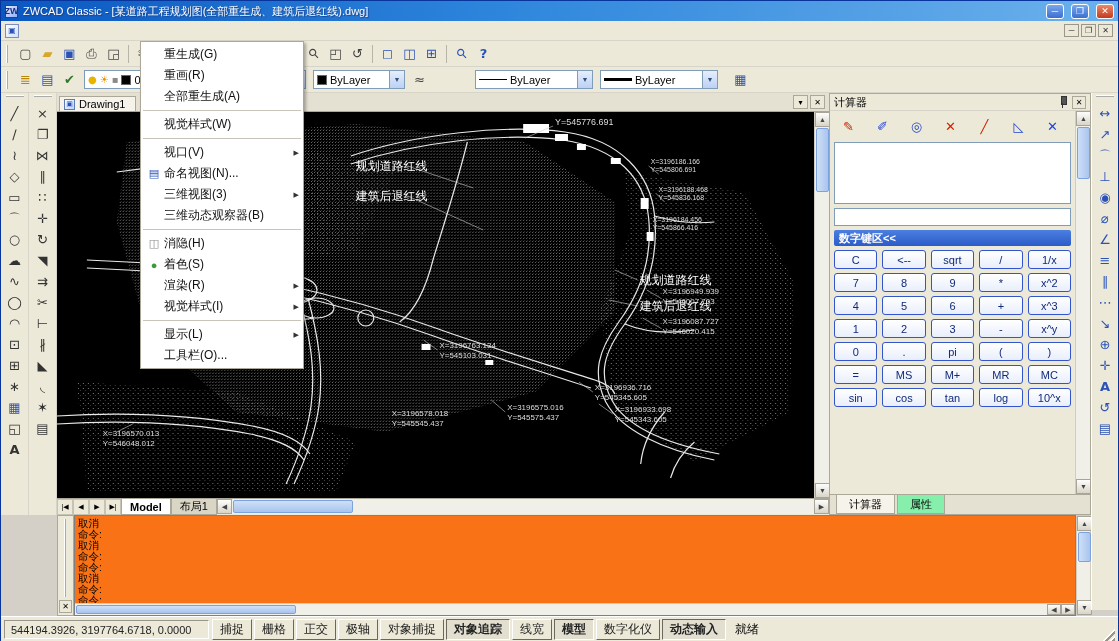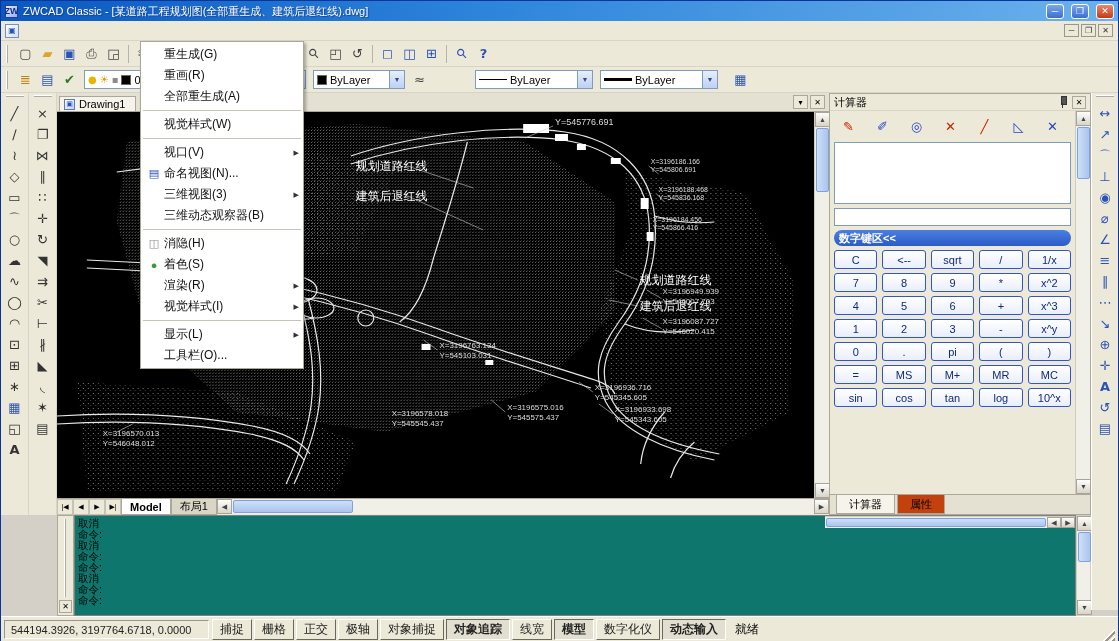--- a/index.html
+++ b/index.html
@@ -62,44 +62,44 @@
 .pal-title .sp{flex:1}
 .pin{width:10px;height:12px;position:relative}
 .pin:before{content:"";position:absolute;left:3px;top:0;width:4px;height:7px;background:#555;border:1px solid #333}
 .pin:after{content:"";position:absolute;left:4px;top:7px;width:1px;height:5px;background:#333}
 .pal-close{width:14px;height:13px;border:1px solid #aca899;font-size:8px;display:flex;align-items:center;justify-content:center;background:#ece9d8}
 .pal-body{flex:1;display:flex;min-height:0}
 .pal-content{flex:1;padding:3px 4px;display:flex;flex-direction:column;gap:4px;min-width:0}
 #calc-toolbar{display:flex;gap:13px;padding:2px 4px;align-items:center}
 .calc-display{height:62px;background:#fff;border:1px solid #7f9db9}
 .calc-input{height:18px;background:#fff;border:1px solid #7f9db9;font-size:11px;padding:1px 3px}
-.sec-head{height:16px;background:linear-gradient(180deg,#4b7fe0,#2b5bc8);color:#fff;font-size:11px;font-weight:bold;display:flex;align-items:center;padding-left:5px;border-radius:8px}
+.sec-head{height:16px;background:linear-gradient(180deg,#4b7fe0,#2b5bc8);color:#fff;font-size:11px;font-weight:bold;display:flex;align-items:center;padding-left:5px;border-radius:2px}
 #numpad{display:grid;grid-template-columns:repeat(5,1fr);gap:4px 5px}
 #science-row{display:grid;grid-template-columns:repeat(5,1fr);gap:5px}
 .calc-btn{height:19px;font-size:11px;color:#102a7a;background:linear-gradient(180deg,#ffffff,#e8eefb);border:1px solid #3355cc;border-radius:3px}
 .pal-scroll{width:15px;background:#f0efe8;border-left:1px solid #d0ccc0;display:flex;flex-direction:column}
 .pal-tabs{height:20px;display:flex;align-items:stretch;padding-left:6px;gap:2px;border-top:1px solid #aca899;background:#e4e1d2}
-.ptab{padding:0 12px;font-size:11px;display:flex;align-items:center;border:1px solid #aca899;border-top:none;background:#c2410c}
+.ptab{padding:0 12px;font-size:11px;display:flex;align-items:center;border:1px solid #aca899;border-top:none;background:#86efac}
 .ptab.active{background:#f6f4ea}
 
 #right-strip{position:absolute;top:92px;right:0;width:27px;height:517px;background:#ece9d8;border-left:1px solid #fff;display:flex;flex-direction:column;align-items:center;padding-top:2px;z-index:5}
 
 #view-menu{position:absolute;left:139px;top:40px;width:164px;background:#fff;border:1px solid #aca899;box-shadow:2px 2px 3px rgba(0,0,0,.3);z-index:60;padding:2px 0;font-size:12px}
 .menu-item{height:21px;display:flex;align-items:center;padding:0 4px 0 3px;color:#111}
 .mi-icon{width:20px;text-align:center;font-size:11px}
 .mi-label{flex:1}
 .mi-arrow{font-size:7px;color:#333;width:10px;text-align:right}
 .menu-sep{height:1px;background:#c8c5b8;margin:3px 2px}
 
 #cmdrow{flex:0 0 101px;display:flex;margin-right:27px;min-height:0}
 .cmd-spacer{width:56px}
 .cmd-grip{width:17px;background:#ece9d8;border:1px solid #aca899;display:flex;flex-direction:column;align-items:center;padding-top:3px}
 .cmd-grip .ridge{width:3px;flex:1;border-left:2px ridge #fff;margin-bottom:3px}
 .cmd-close{width:13px;height:13px;font-size:8px;display:flex;align-items:center;justify-content:center;border:1px solid #aca899;background:#ece9d8;margin-bottom:2px}
-.cmd-main{flex:1;display:flex;background:#0f766e;border:1px solid #808080;min-width:0}
+.cmd-main{flex:1;display:flex;flex-direction:column;background:#f97316;border:1px solid #808080;min-width:0}
 #cmd-lines{flex:1;overflow:hidden;font-family:"Liberation Mono","DejaVu Sans Mono",monospace;font-size:10.5px;line-height:11px;padding:2px 3px;color:#000}
 .cmd-hscroll{height:12px;border-top:1px solid #d0ccc0;background:#f0efe8;display:flex}
 .cmd-hscroll .sarrow{width:14px;height:11px}
 .cmd-vscroll{width:15px;background:#f0efe8;border:1px solid #d0ccc0;display:flex;flex-direction:column}
 
 #statusbar{flex:0 0 26px;background:#ece9d8;border-top:1px solid #fff;display:flex;align-items:center;padding:0 3px;gap:3px;font-size:12px}
 .coords{width:205px;height:19px;border:1px solid;border-color:#9a968a #fff #fff #9a968a;display:flex;align-items:center;padding-left:6px;font-size:11px;color:#222;background:#ece9d8}
 #sb-toggles{display:flex;gap:2px}
 .sb-btn{padding:1px 7px;border:1px solid;border-color:#fff #6a675c #6a675c #fff;background:#ece9d8;color:#222}
 .sb-btn.on{border-color:#6a675c #fff #fff #6a675c;background:#e2dfd0;font-weight:bold}

